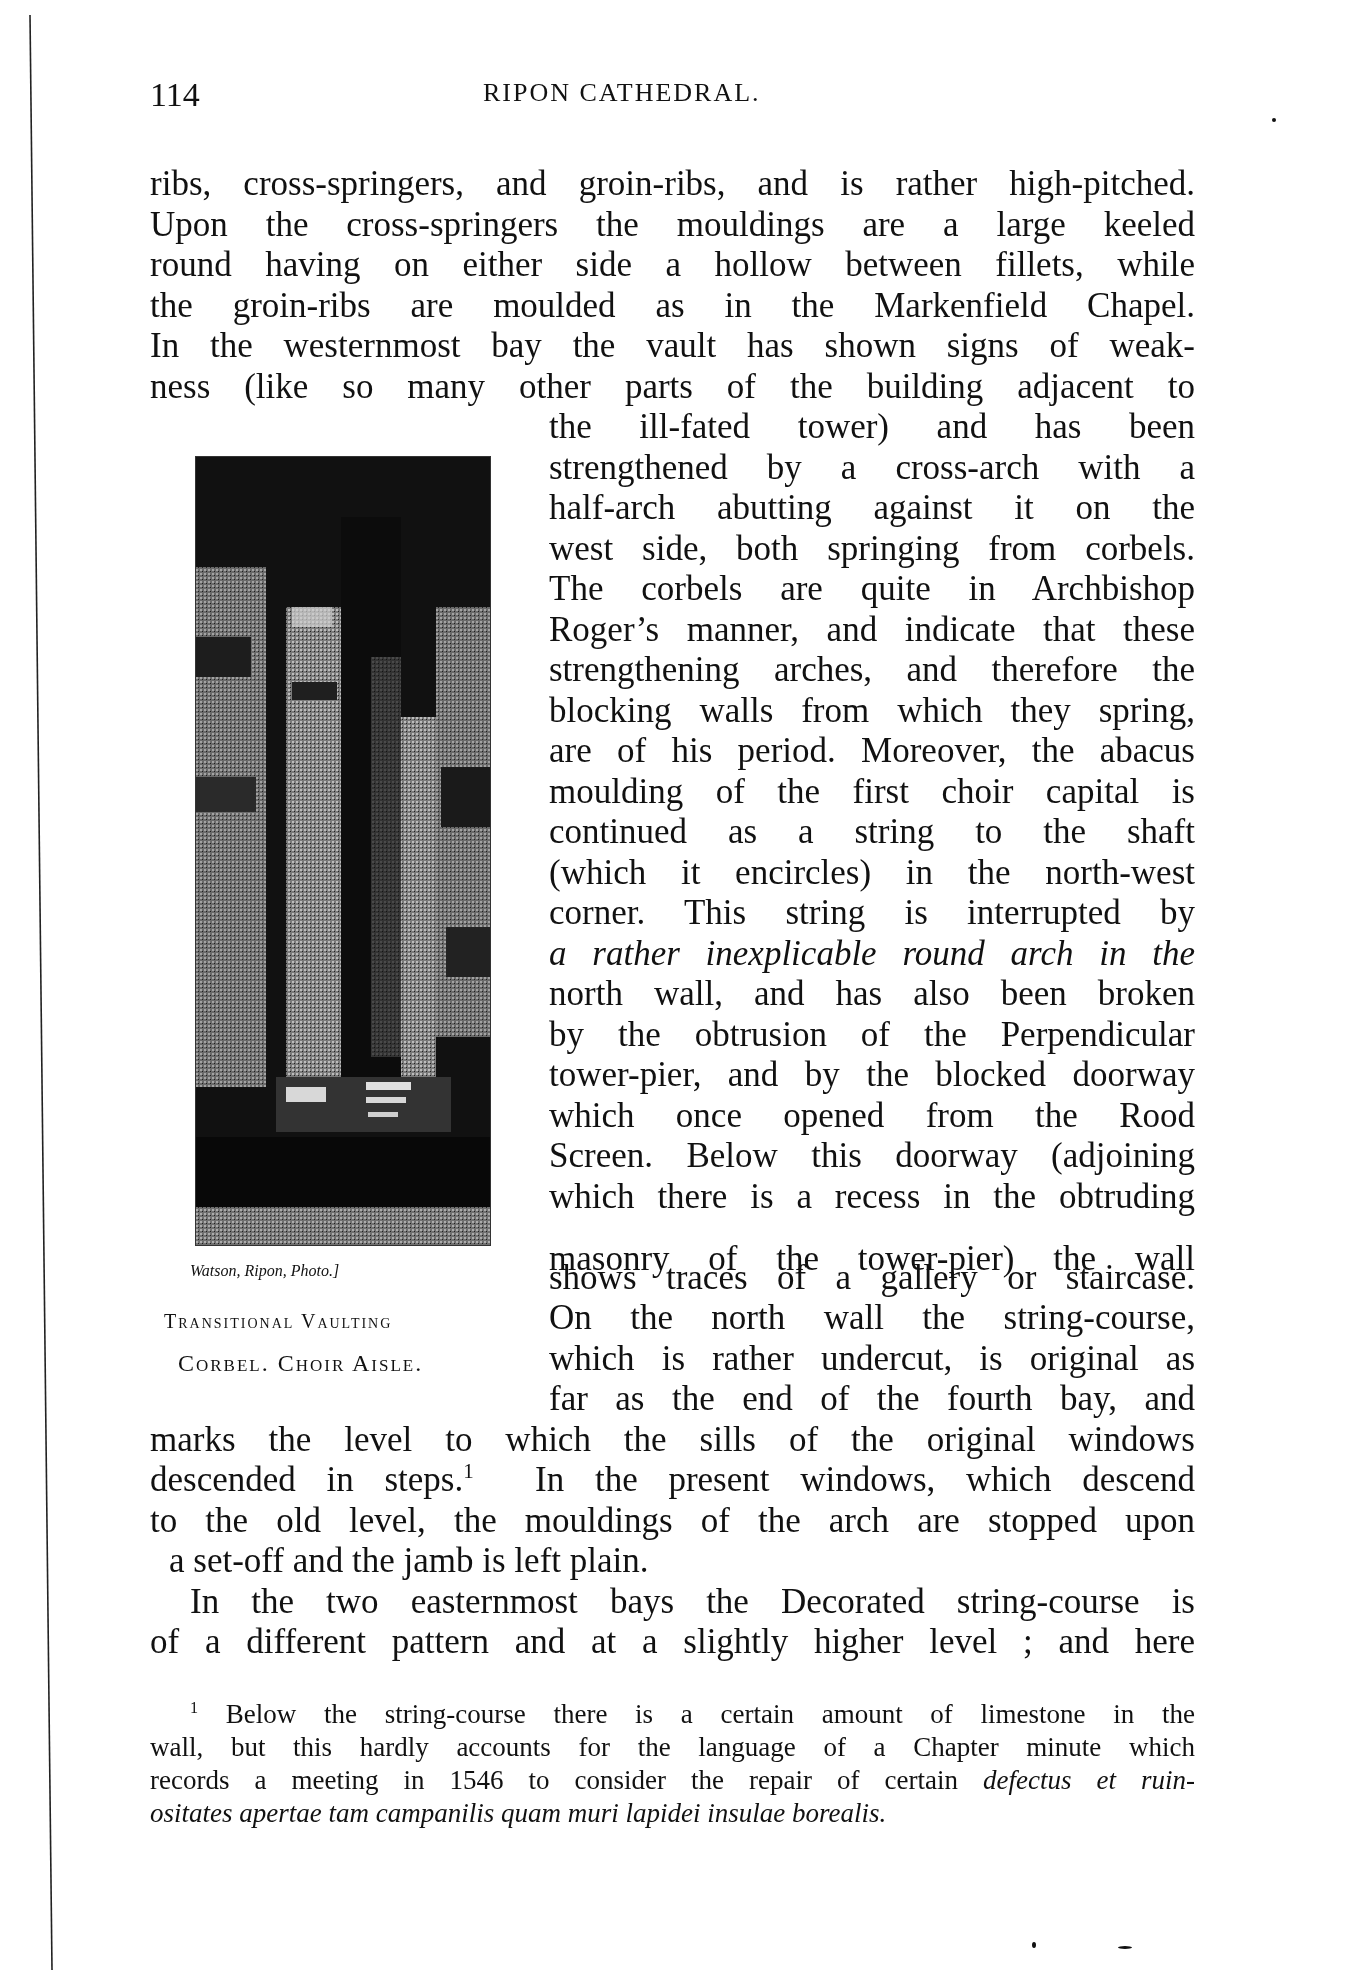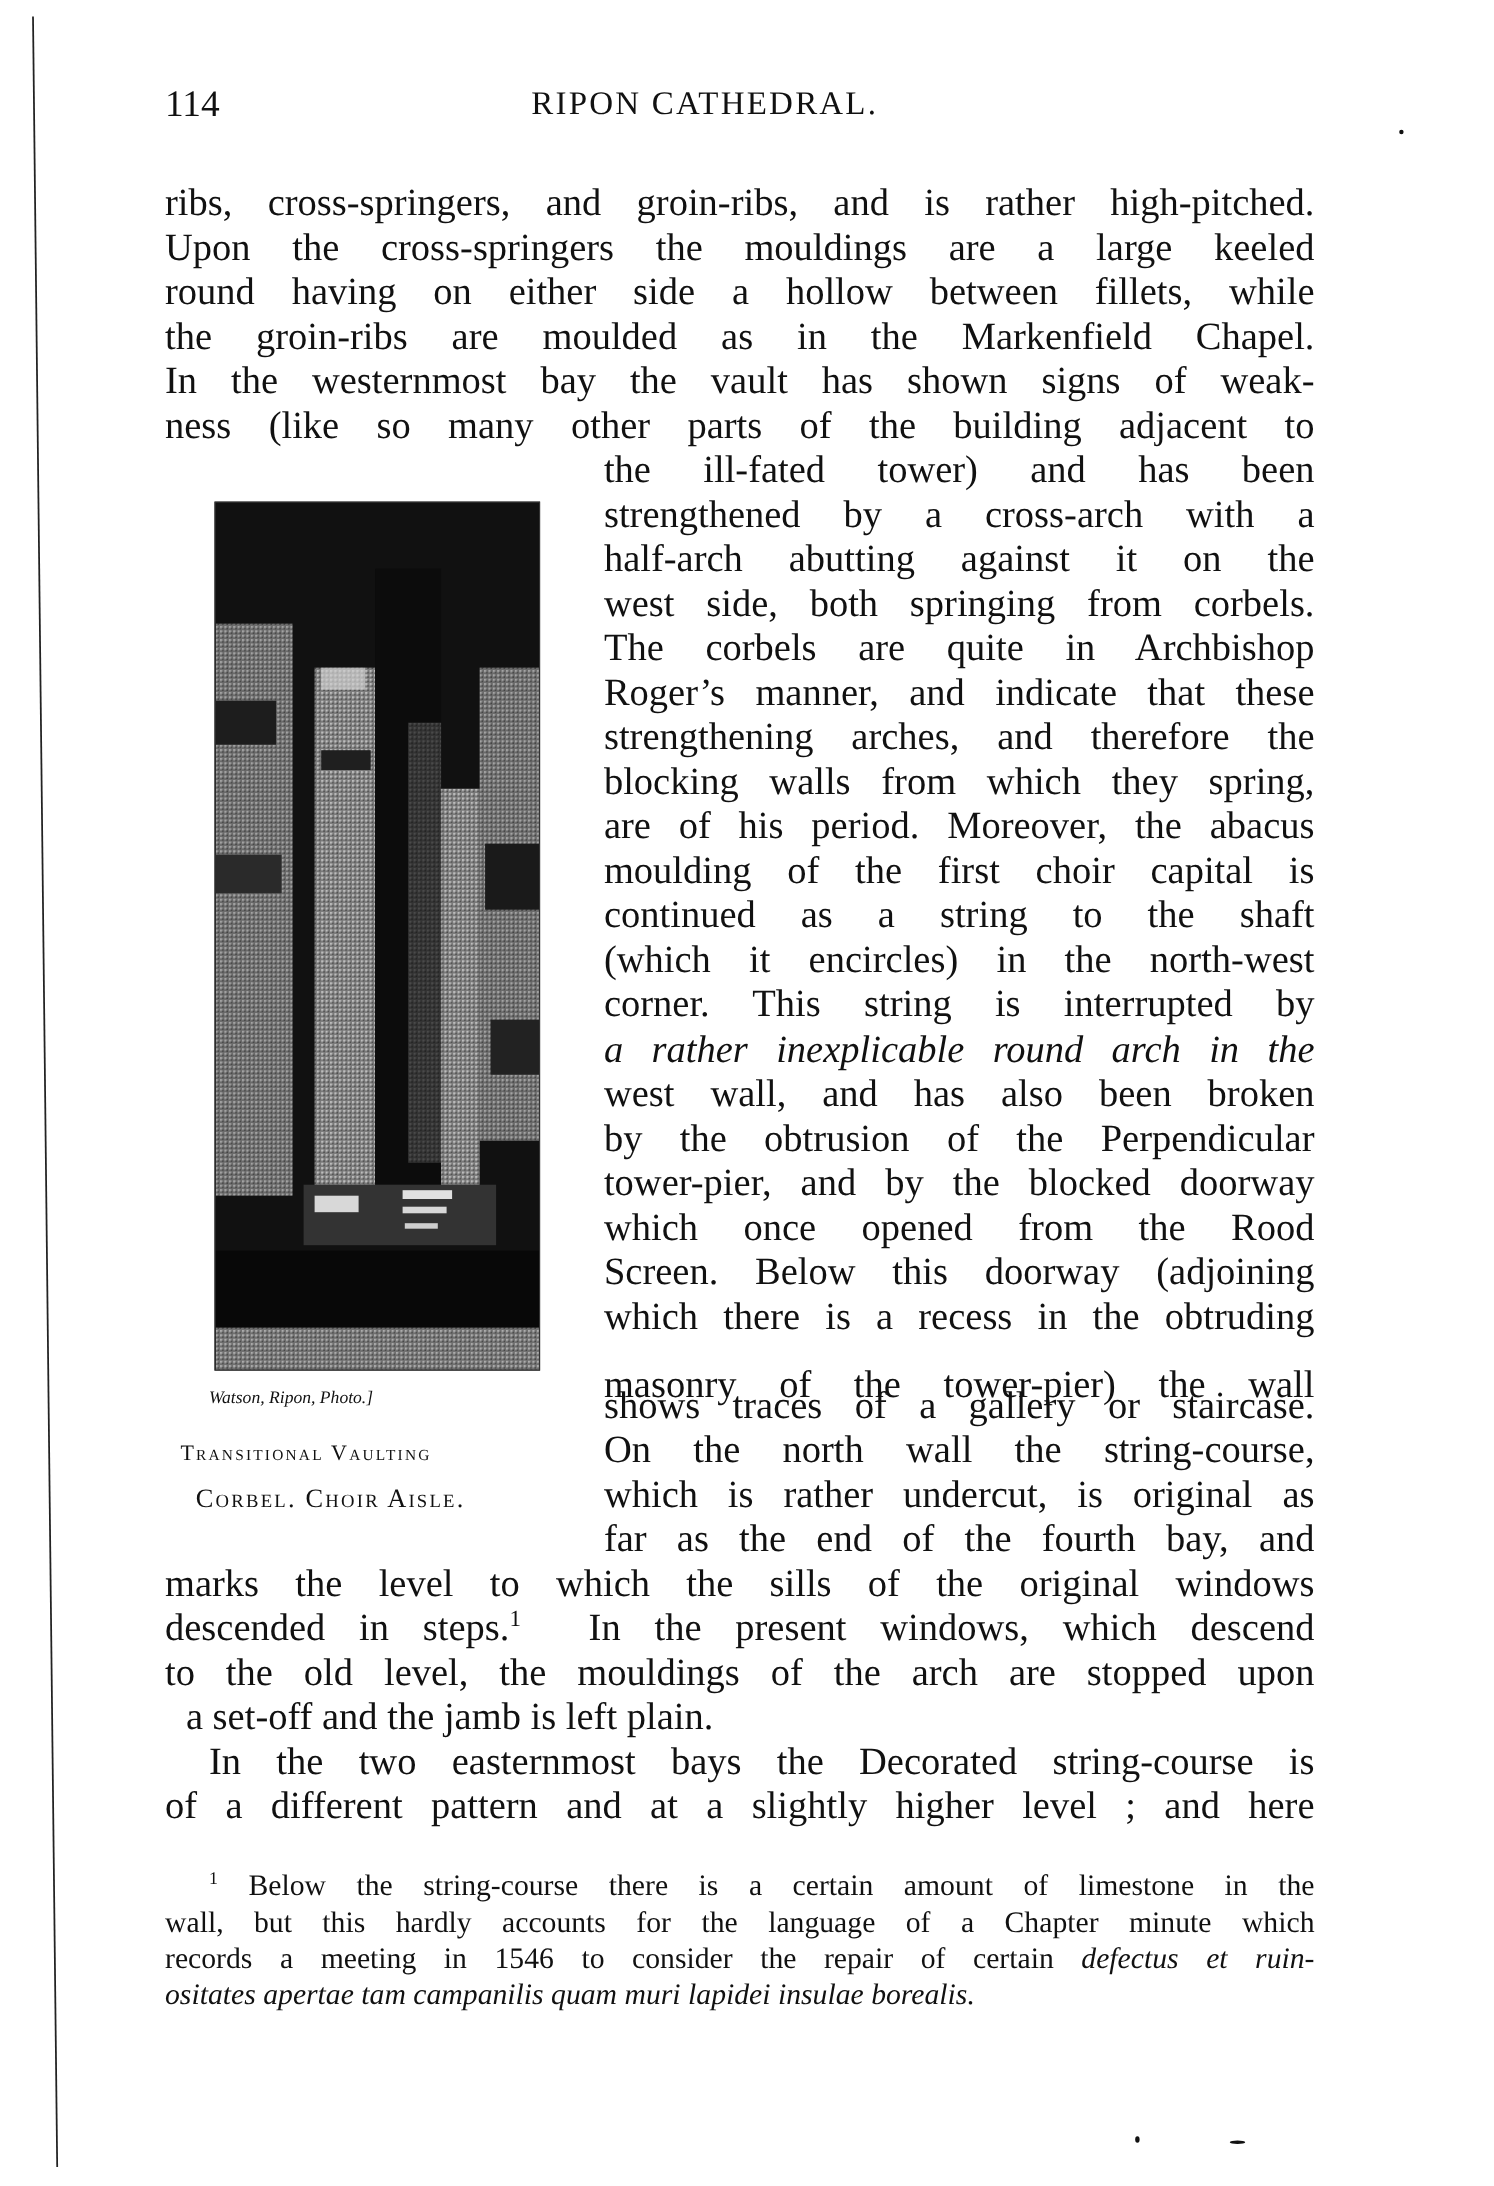--- a/index.html
+++ b/index.html
@@ -6,21 +6,21 @@
   body { width: 1358px; height: 1987px; position: relative; overflow: hidden;
          font-family: "Liberation Serif", "DejaVu Serif", serif; color: #111; }
   .scanline { position: absolute; left: 0; top: 0; }
   .line { position: absolute; white-space: nowrap; font-size: 35px; line-height: 40px;
           text-align: justify; text-align-last: justify; }
   .full { left: 150px; width: 1045px; }
   .right { left: 549px; width: 646px; }
   .last { text-align-last: left; }
   .indent { padding-left: 40px; box-sizing: border-box; }
   .header-num { position: absolute; left: 150px; top: 76px; font-size: 34px; }
-  .header-title { position: absolute; left: 483px; top: 78px; font-size: 30px; letter-spacing: 2px; }
+  .header-title { position: absolute; left: 483px; top: 78px; font-size: 26px; letter-spacing: 2px; }
   .photo { position: absolute; left: 195px; top: 456px; width: 296px; height: 790px;
            border: 1px solid #333; box-sizing: border-box; overflow: hidden; background: #1a1a1a; }
   .cap { position: absolute; font-size: 22px; white-space: nowrap; }
   .credit { left: 190px; top: 1262px; font-style: italic; font-size: 16px; }
   .cap1 { left: 164px; top: 1310px; letter-spacing: 2px; font-variant: small-caps; font-size: 20px; }
   .cap2 { left: 178px; top: 1350px; letter-spacing: 2px; font-variant: small-caps; font-size: 24px; }
   .fn { position: absolute; left: 150px; width: 1045px; font-size: 27px; line-height: 33px;
         white-space: nowrap; text-align: justify; text-align-last: justify; }
   .fn.last { text-align-last: left; }
   sup { font-size: 60%; line-height: 0; }
@@ -96,21 +96,21 @@
     <div class="line right" style="top: 569px;">The corbels are quite in Archbishop</div>
     <div class="line right" style="top: 609.5px;">Roger’s manner, and indicate that these</div>
     <div class="line right" style="top: 650px;">strengthening arches, and therefore the</div>
     <div class="line right" style="top: 690.5px;">blocking walls from which they spring,</div>
     <div class="line right" style="top: 731px;">are of his period. Moreover, the abacus</div>
     <div class="line right" style="top: 771.5px;">moulding of the first choir capital is</div>
     <div class="line right" style="top: 812px;">continued as a string to the shaft</div>
     <div class="line right" style="top: 852.5px;">(which it encircles) in the north-west</div>
     <div class="line right" style="top: 893px;">corner. This string is interrupted by</div>
     <div class="line right" style="top: 933.5px; font-style: italic;">a rather inexplicable round arch in the</div>
-    <div class="line right" style="top: 974px;">west wall, and has also been broken</div>
+    <div class="line right" style="top: 974px;">north wall, and has also been broken</div>
     <div class="line right" style="top: 1014.5px;">by the obtrusion of the Perpendicular</div>
     <div class="line right" style="top: 1055px;">tower-pier, and by the blocked doorway</div>
     <div class="line right" style="top: 1095.5px;">which once opened from the Rood</div>
     <div class="line right" style="top: 1136px;">Screen. Below this doorway (adjoining</div>
     <div class="line right" style="top: 1176.5px;">which there is a recess in the obtruding</div>
     <div class="line right" style="top: 1217px; margin-top: 22px;">masonry of the tower-pier) the wall</div>
     <div class="line right" style="top: 1257.5px;">shows traces of a gallery or staircase.</div>
     <div class="line right" style="top: 1298px;">On the north wall the string-course,</div>
     <div class="line right" style="top: 1338.5px;">which is rather undercut, is original as</div>
     <div class="line right" style="top: 1379px;">far as the end of the fourth bay, and</div>

